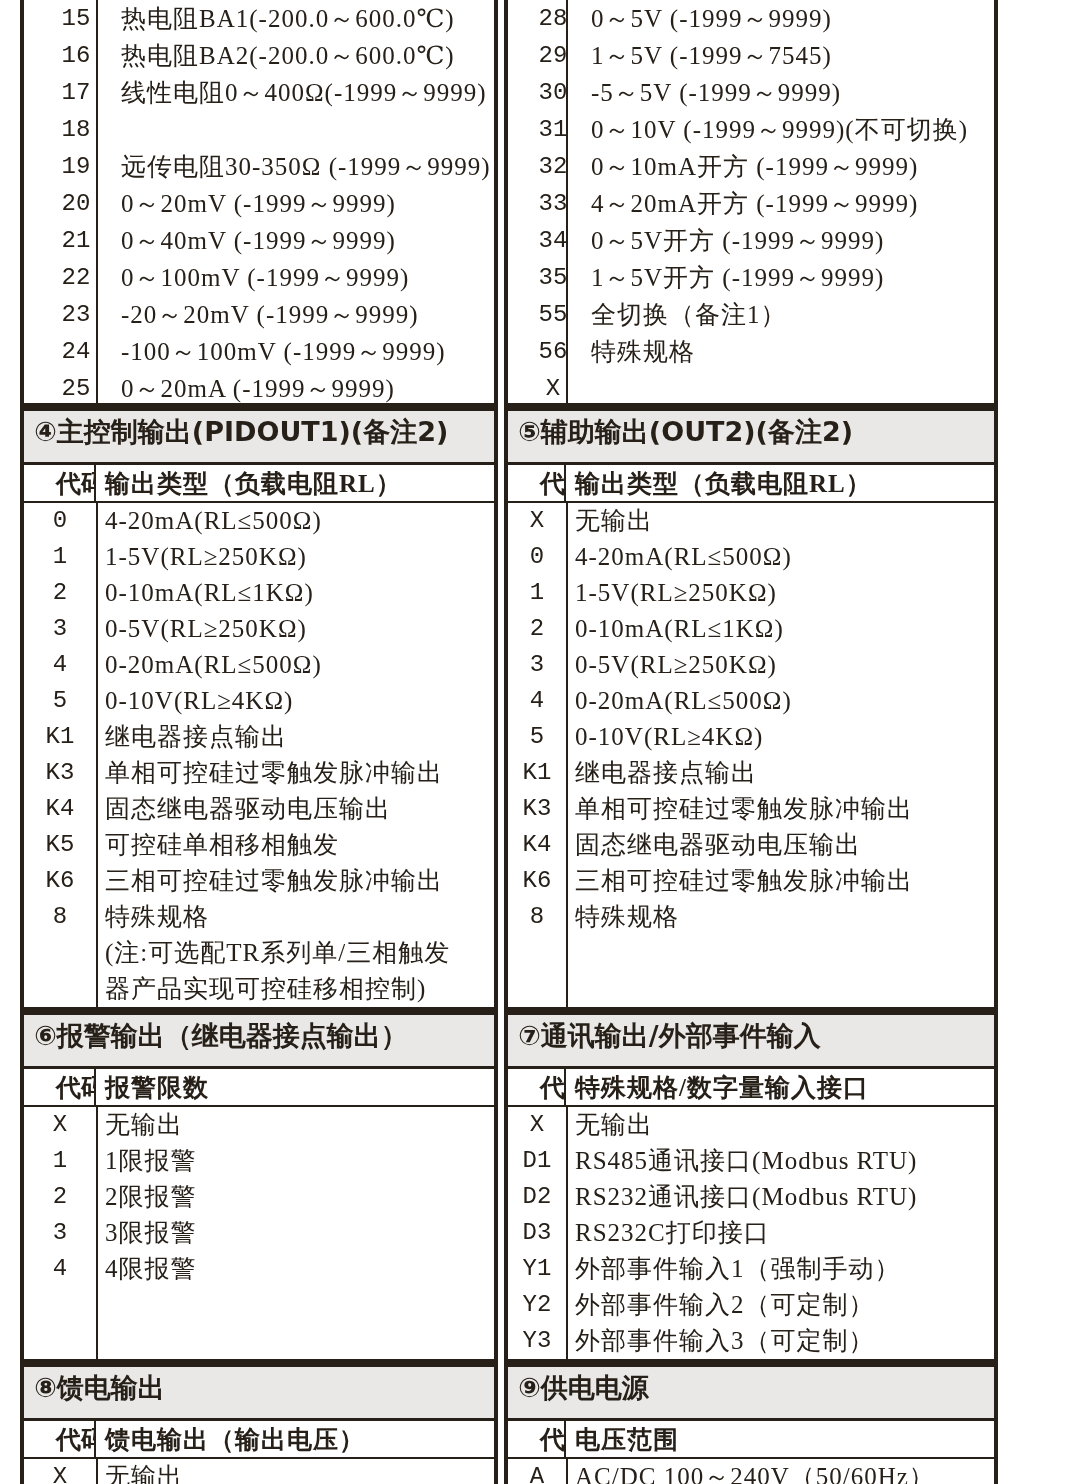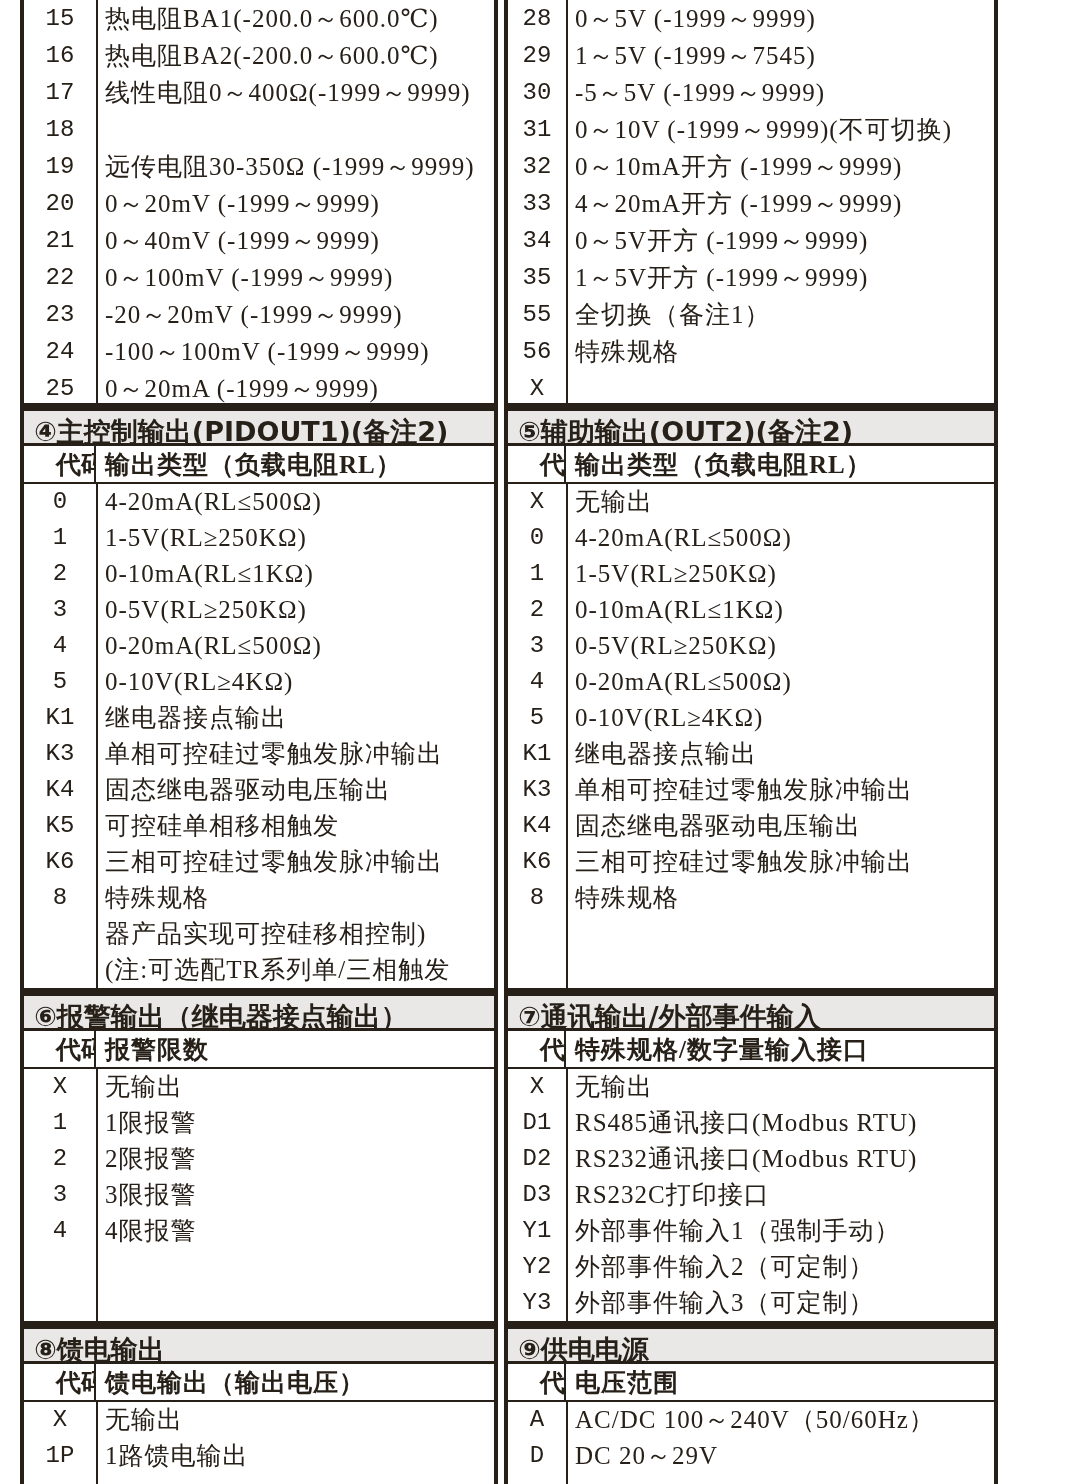--- a/index.html
+++ b/index.html
@@ -34,21 +34,21 @@
     position:relative;
   }
   .top-box::before{
     content:"";position:absolute;left:var(--codew);top:0;bottom:0;
     width:2px;background:var(--bd);
   }
   .top-box .row{height:37px;line-height:37px;}
 
   .sec{border:4px solid var(--bd);}
   .sec-title{
-    height:35px;line-height:41px;
+    height:54px;line-height:41px;
     background:var(--hdrbg);
     border-bottom:3px solid var(--bd);
     font-family:"DejaVu Sans","Liberation Sans",sans-serif;
     font-weight:bold;
     font-size:27px;
     padding-left:10px;
     white-space:nowrap;overflow:hidden;
   }
   .sub-row{
     display:flex;height:38px;line-height:38px;
@@ -74,21 +74,21 @@
     font-size:25px;
     padding-left:32px;
   }
   .desc-cell{
     flex:1;padding-left:9px;
     white-space:nowrap;overflow:hidden;
     letter-spacing:1px;
   }
   .b504{height:504px;}
   .b252{height:252px;}
-  .b407{height:407px;}
+  .b407{height:407px;padding-left:16px;}
 </style>
 </head>
 <body>
 
 <div class="page">
   <div class="table-wrap">
 
     <div class="half half-left">
 
       <div class="top-box b407">
@@ -187,25 +187,25 @@
             <div class="row">
               <div class="code-cell">K6</div>
               <div class="desc-cell">三相可控硅过零触发脉冲输出</div>
             </div>
             <div class="row">
               <div class="code-cell">8</div>
               <div class="desc-cell">特殊规格</div>
             </div>
             <div class="row">
               <div class="code-cell"></div>
+              <div class="desc-cell">(注:可选配TR系列单/三相触发</div>
+            </div>
+            <div class="row">
+              <div class="code-cell"></div>
               <div class="desc-cell">器产品实现可控硅移相控制)</div>
-            </div>
-            <div class="row">
-              <div class="code-cell"></div>
-              <div class="desc-cell">(注:可选配TR系列单/三相触发</div>
             </div>
           </div>
       </div>
 
       <div class="sec">
         <div class="sec-title">⑥报警输出（继电器接点输出）</div>
         <div class="sub-row">
           <div class="code-cell">代码</div>
           <div class="desc-cell">报警限数</div>
         </div>

